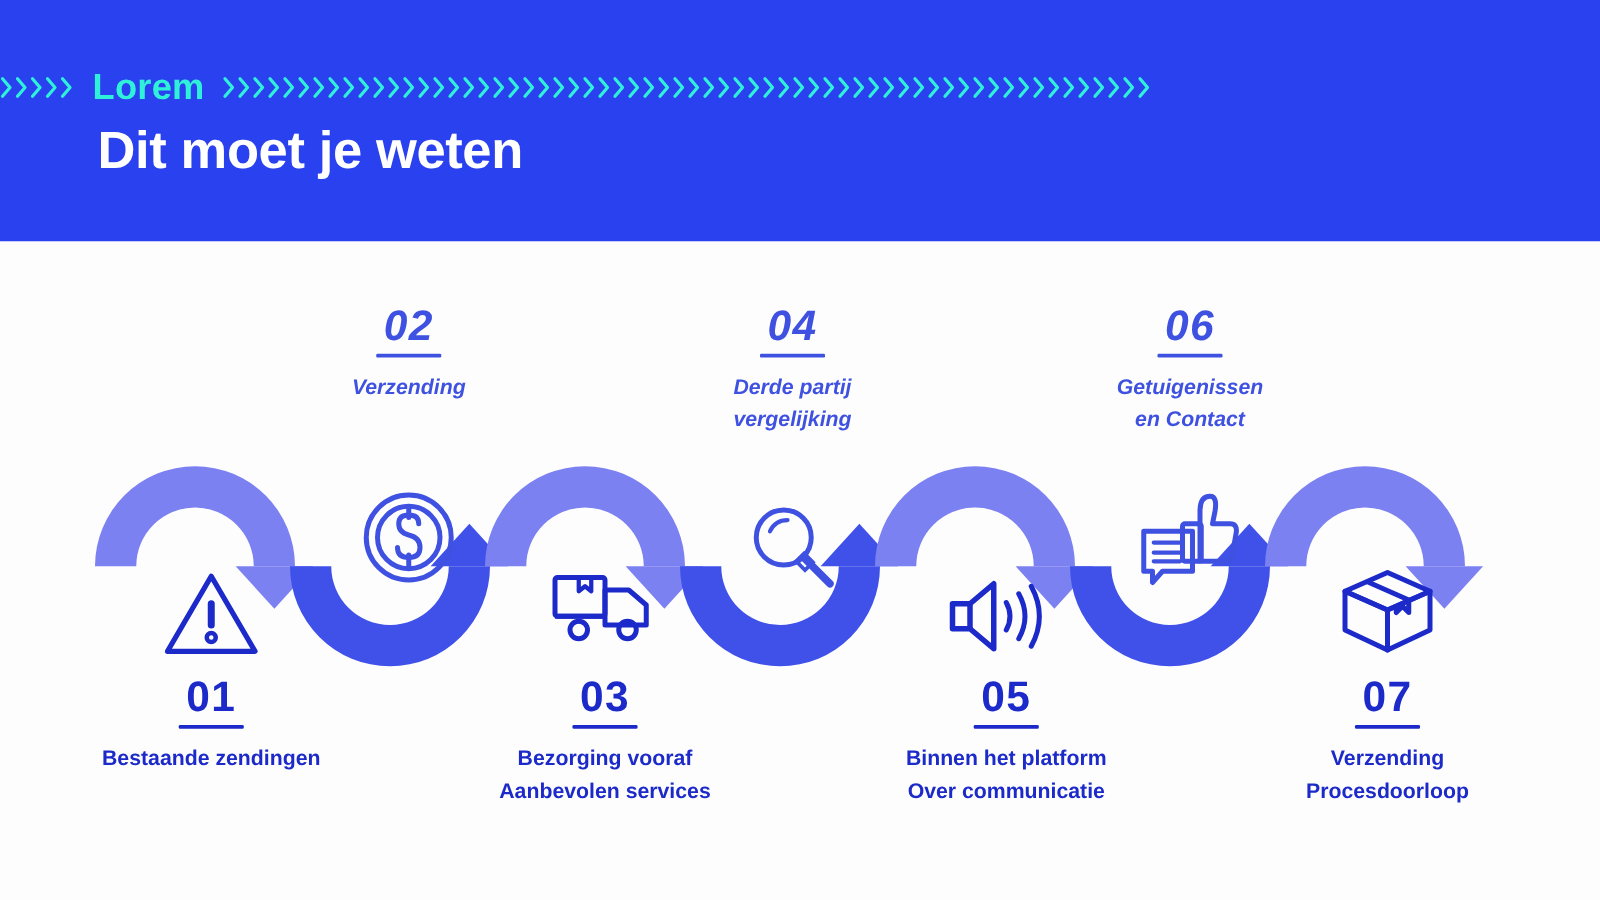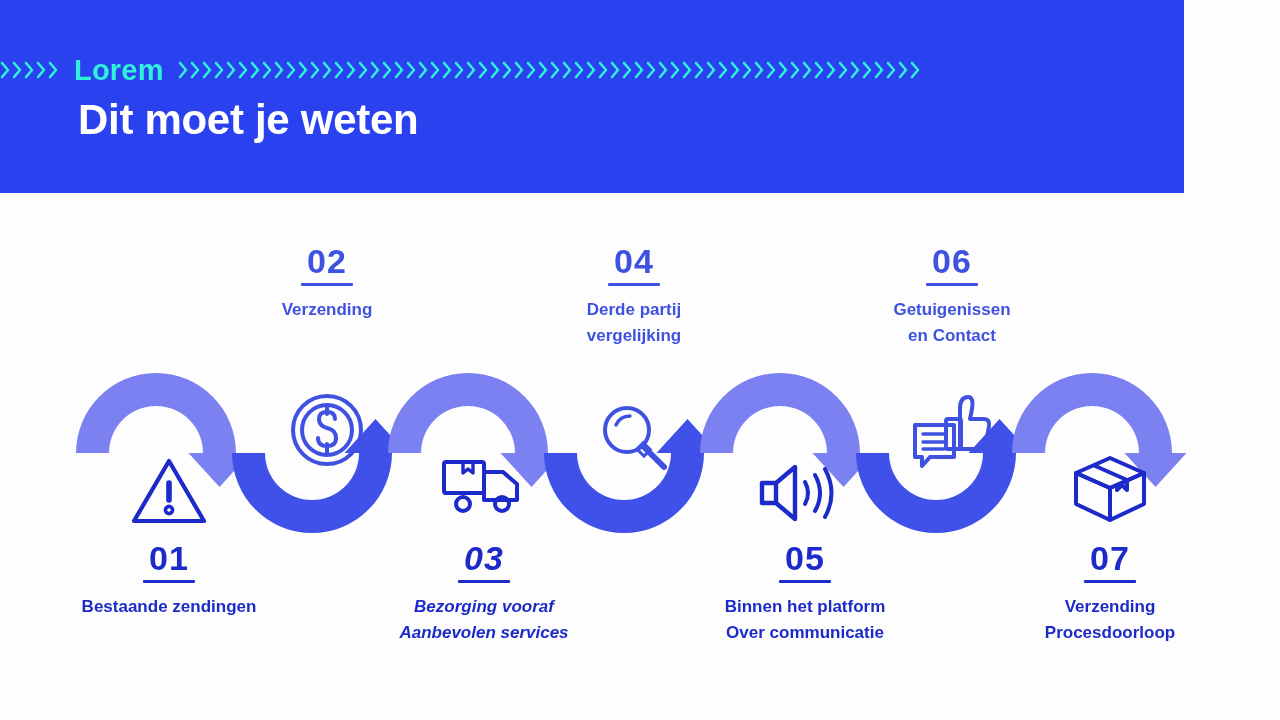--- a/index.html
+++ b/index.html
@@ -13,21 +13,21 @@
     overflow: hidden;
     background: #fdfdfe;
     font-family: "Liberation Sans", sans-serif;
     position: relative;
   }
 
   
   #header-band {
     position: absolute;
     left: 0; top: 0;
-    width: 1184px;
+    width: 1280px;
     height: 193px;
     background: #2a41ef;
   }
   #header-chevron-row {
     position: absolute;
     left: 0; top: 52px;
     width: 1280px;
     height: 36px;
     display: flex;
     align-items: center;
@@ -114,21 +114,21 @@
     height: 90px;
     display: flex;
     align-items: center;
     justify-content: center;
   }
   .step-icon svg { display: block; }
 
   
   .odd .step-num, .odd .step-line { color: #1c2ac9; }
   .odd .step-num-underline { background: #1c2ac9; }
-  .even .step-num, .even .step-line { color: #3f51e0; }
+  .even .step-num, .even .step-line { color: #3f51e0; font-style: italic; }
   .even .step-num-underline { background: #3f51e0; }
 </style>
 </head>
 <body>
 
 <div id="header-band">
 
   <div id="header-chevron-row">
     <div class="chevron-run" id="chev-left">
         <span class="chev">
@@ -555,21 +555,21 @@
     <div class="step-icon" style="left:434px; top:442px;">
     <svg width="86" height="62" viewBox="0 0 86 62">
       <rect x="3" y="6" width="40" height="31" rx="2" fill="none" stroke="#1c2ac9" stroke-width="4"></rect>
       <path d="M22 6 L22 17 L27 13 L32 17 L32 6" fill="none" stroke="#1c2ac9" stroke-width="3.4" stroke-linejoin="round"></path>
       <path d="M43 16 L62 16 L76 28 L76 44 L43 44 Z" fill="none" stroke="#1c2ac9" stroke-width="4" stroke-linejoin="round"></path>
       <path d="M3 37 L43 37" stroke="#1c2ac9" stroke-width="4"></path>
       <circle cx="22" cy="48" r="7" fill="none" stroke="#1c2ac9" stroke-width="4"></circle>
       <circle cx="61" cy="48" r="7" fill="none" stroke="#1c2ac9" stroke-width="4"></circle>
     </svg>
     </div>
-    <div class="step odd" style="left:364px; top:540px;font-style:italic;">
+    <div class="step odd" style="left:364px; top:540px;">
        <span class="step-num">03</span>
        <div class="step-num-underline"></div>
        <div class="step-lines">
         <span class="step-line">Bezorging vooraf</span>
         <span class="step-line">Aanbevolen services</span>
       </div>
      </div>
     <div class="step-icon" style="left:584px; top:392px;">
     <svg width="72" height="72" viewBox="0 0 72 72">
       <circle cx="29" cy="29" r="22" fill="none" stroke="#3f51e0" stroke-width="4"></circle>

